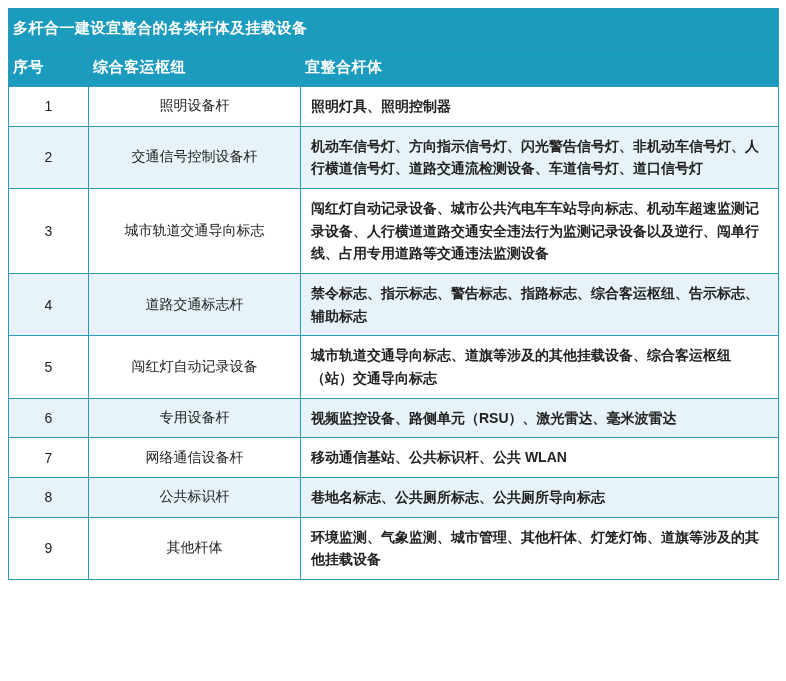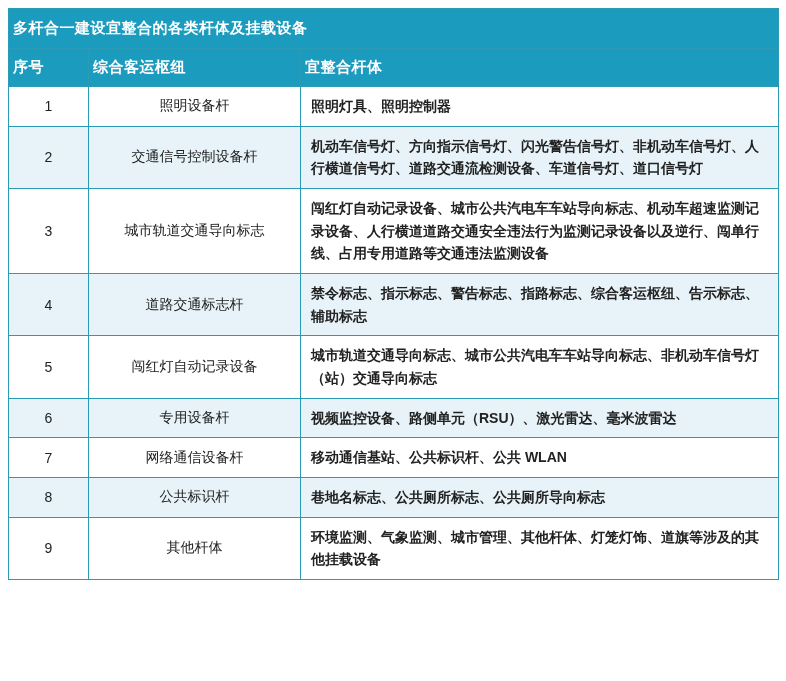--- a/index.html
+++ b/index.html
@@ -113,21 +113,21 @@
         <td class="cell-dev">闯红灯自动记录设备、城市公共汽电车车站导向标志、机动车超速监测记录设备、人行横道道路交通安全违法行为监测记录设备以及逆行、闯单行线、占用专用道路等交通违法监测设备</td>
       </tr>
       <tr class="row-even">
         <td class="cell-no">4</td>
         <td class="cell-pole">道路交通标志杆</td>
         <td class="cell-dev">禁令标志、指示标志、警告标志、指路标志、综合客运枢纽、告示标志、辅助标志</td>
       </tr>
       <tr class="row-odd">
         <td class="cell-no">5</td>
         <td class="cell-pole">闯红灯自动记录设备</td>
-        <td class="cell-dev">城市轨道交通导向标志、城市公共汽电车车站导向标志、非机动车信号灯（站）交通导向标志</td>
+        <td class="cell-dev">城市轨道交通导向标志、道旗等涉及的其他挂载设备、综合客运枢纽（站）交通导向标志</td>
       </tr>
       <tr class="row-even">
         <td class="cell-no">6</td>
         <td class="cell-pole">专用设备杆</td>
         <td class="cell-dev">视频监控设备、路侧单元（RSU）、激光雷达、毫米波雷达</td>
       </tr>
       <tr class="row-odd">
         <td class="cell-no">7</td>
         <td class="cell-pole">网络通信设备杆</td>
         <td class="cell-dev">移动通信基站、公共标识杆、公共 WLAN</td>

